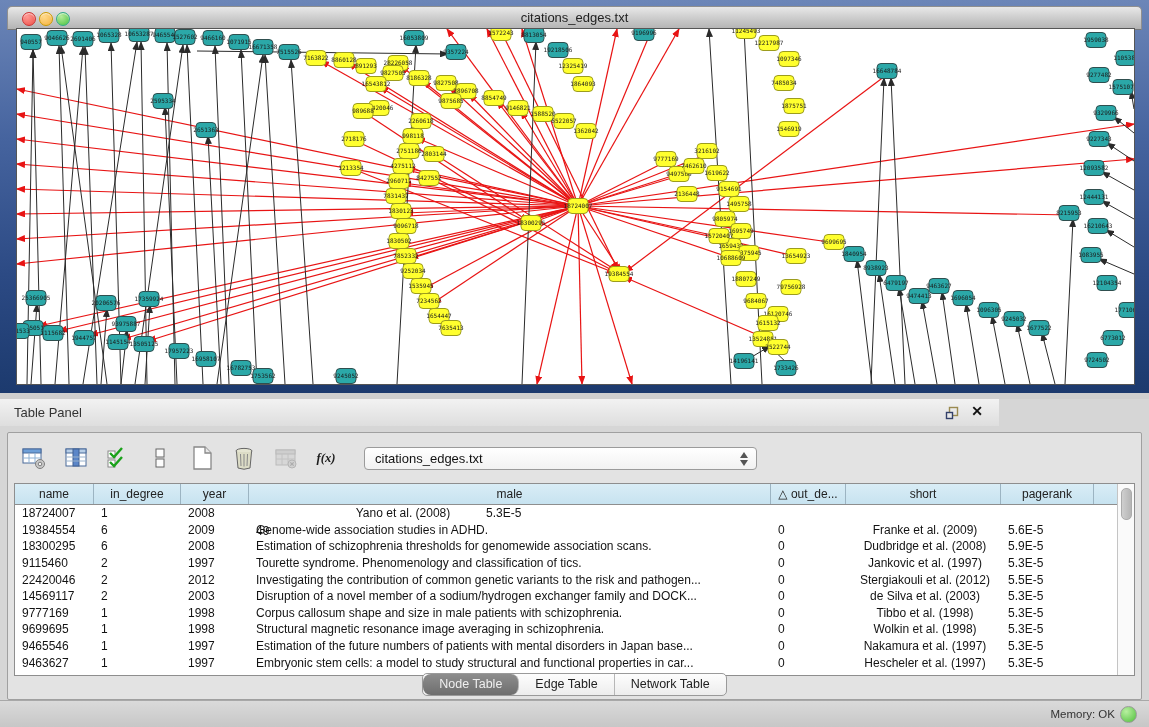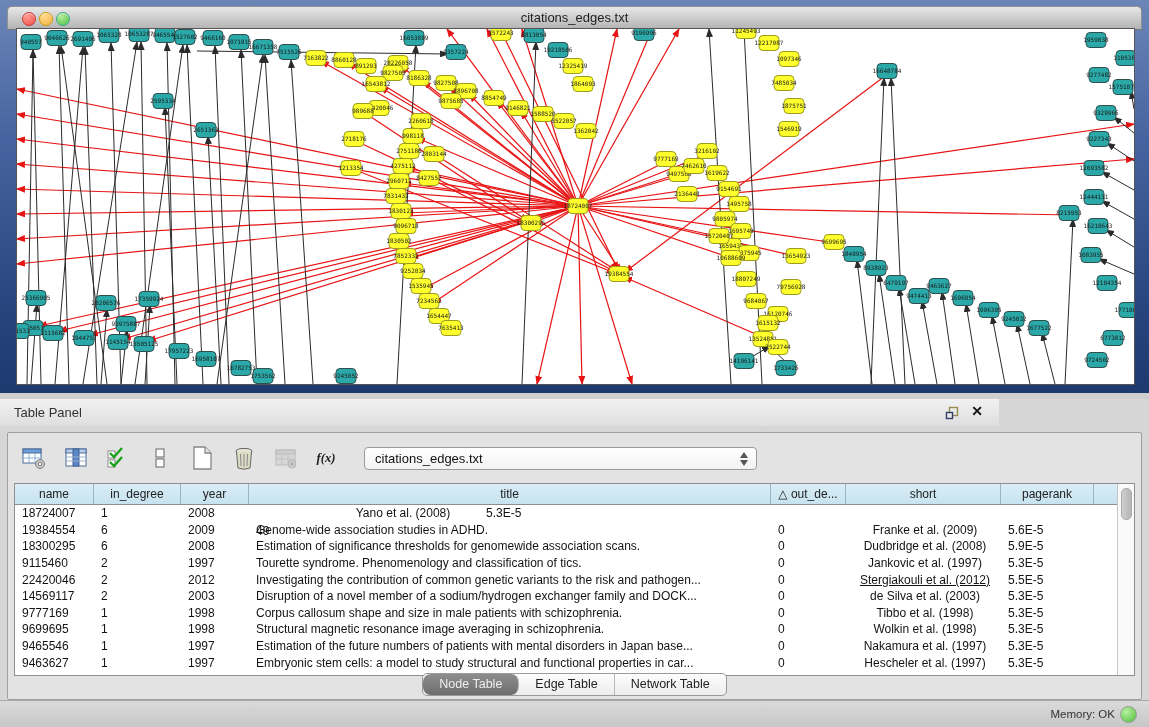--- a/index.html
+++ b/index.html
@@ -817,21 +817,21 @@
             <span class="down"></span>
         </span>
       </div>
     </div>
 
     <div class="tablewrap">
       <div class="thead" id="thead">
           <div class="th" style="width: 79px;">name</div>
           <div class="th" style="width: 87px;">in_degree</div>
           <div class="th" style="width: 68px;">year</div>
-          <div class="th" style="width: 522px;">title</div>
+          <div class="th" style="width: 522px;">male</div>
           <div class="th" style="width: 75px;">△ out_de...</div>
           <div class="th" style="width: 155px;">short</div>
           <div class="th" style="width: 93px;">pagerank</div>
           <div class="th" style="flex: 1 1 0%; border-right: none;"></div>
         </div>
       <div class="rows" id="tbody">
           <div class="tr">
             <div class="td" style="width: 79px;">18724007</div>
             <div class="td" style="width: 87px;">1</div>
             <div class="td" style="width: 68px;">2008</div>
@@ -845,41 +845,41 @@
             <div class="td" style="width: 68px;">2009</div>
             <div class="td" style="width: 522px;">Genome-wide association studies in ADHD.</div>
             <div class="td" style="width: 75px;">0</div>
             <div class="td center" style="width: 155px;">Franke et al. (2009)</div>
             <div class="td" style="width: 93px;">5.6E-5</div>
           </div>
           <div class="tr">
             <div class="td" style="width: 79px;">18300295</div>
             <div class="td" style="width: 87px;">6</div>
             <div class="td" style="width: 68px;">2008</div>
-            <div class="td" style="width: 522px;">Estimation of significance thresholds for genomewide association scans.</div>
+            <div class="td" style="width: 522px;">Estimation of schizophrenia thresholds for genomewide association scans.</div>
             <div class="td" style="width: 75px;">0</div>
             <div class="td center" style="width: 155px;">Dudbridge et al. (2008)</div>
             <div class="td" style="width: 93px;">5.9E-5</div>
           </div>
           <div class="tr">
             <div class="td" style="width: 79px;">9115460</div>
             <div class="td" style="width: 87px;">2</div>
             <div class="td" style="width: 68px;">1997</div>
             <div class="td" style="width: 522px;">Tourette syndrome. Phenomenology and classification of tics.</div>
             <div class="td" style="width: 75px;">0</div>
             <div class="td center" style="width: 155px; text-align: center;">Jankovic et al. (1997)</div>
             <div class="td" style="width: 93px;">5.3E-5</div>
           </div>
           <div class="tr">
             <div class="td" style="width: 79px;">22420046</div>
             <div class="td" style="width: 87px;">2</div>
             <div class="td" style="width: 68px;">2012</div>
             <div class="td" style="width: 522px;">Investigating the contribution of common genetic variants to the risk and pathogen...</div>
             <div class="td" style="width: 75px;">0</div>
-            <div class="td center" style="width: 155px; text-decoration: underline;">Stergiakouli et al. (2012)</div>
+            <div class="td center" style="width: 155px;">Stergiakouli et al. (2012)</div>
             <div class="td" style="width: 93px;">5.5E-5</div>
           </div>
           <div class="tr">
             <div class="td" style="width: 79px;">14569117</div>
             <div class="td" style="width: 87px;">2</div>
             <div class="td" style="width: 68px;">2003</div>
             <div class="td" style="width: 522px;">Disruption of a novel member of a sodium/hydrogen exchanger family and DOCK...</div>
             <div class="td" style="width: 75px;">0</div>
             <div class="td center" style="width: 155px;">de Silva et al. (2003)</div>
             <div class="td" style="width: 93px;">5.3E-5</div>

